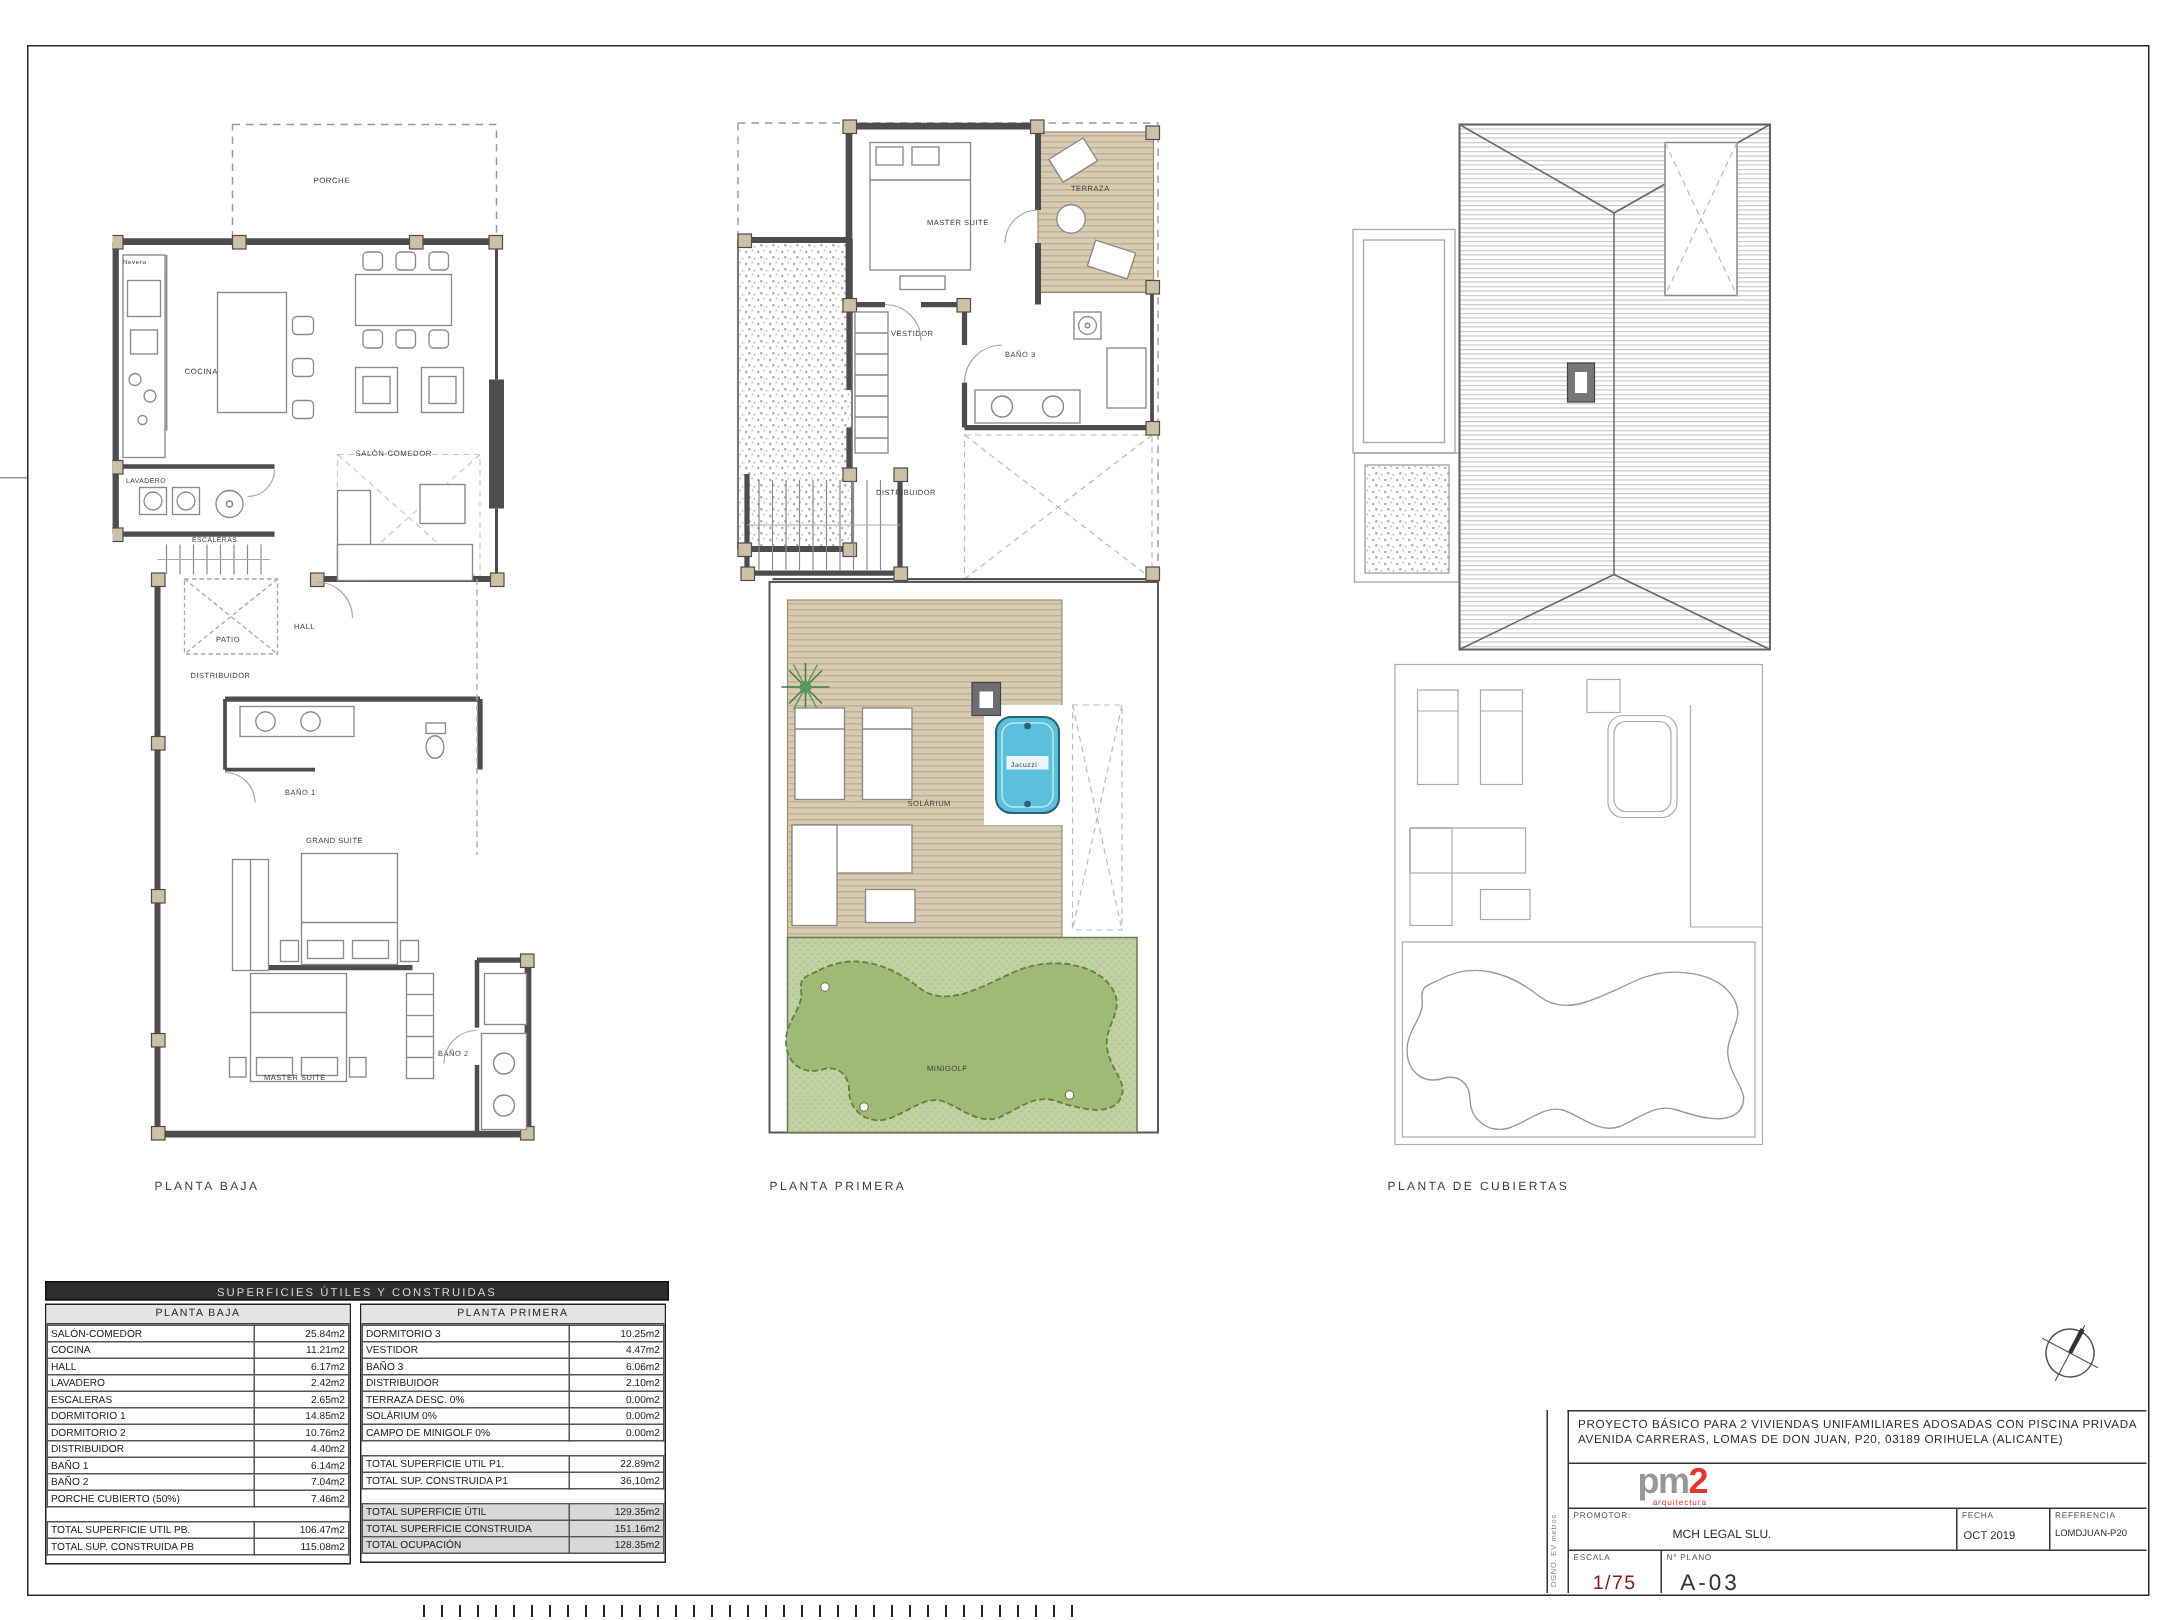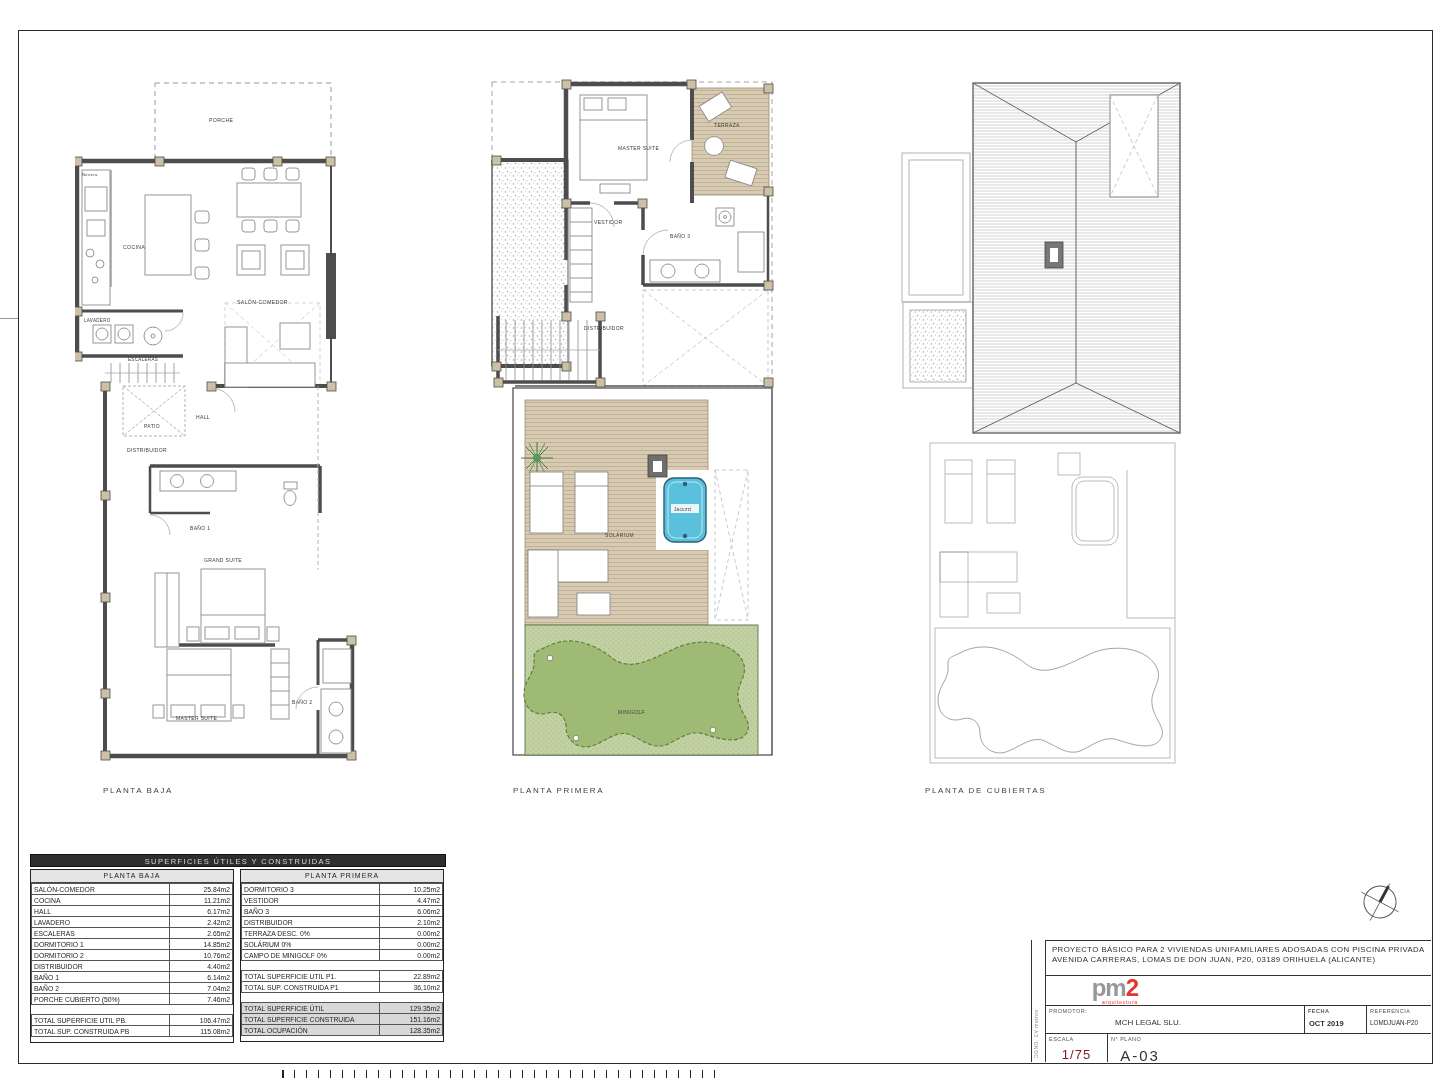--- a/index.html
+++ b/index.html
@@ -646,21 +646,21 @@
     <div class="logo">
       <div class="logo-main"><span class="logo-gray">pm</span><span class="logo-red">2</span></div>
       <div class="logo-tag">arquitectura</div>
     </div>
   </div>
   <div class="tb-row" style="height:28px">
     <div class="tb-cell" style="flex:1;border-right:1px solid #333;">
       <span class="tb-lbl">PROMOTOR:</span>
       <div style="position:absolute;left:58px;top:12px;margin-left:11px;">MCH LEGAL SLU.</div>
     </div>
-    <div class="tb-cell" style="width:62px;border-right:1px solid #333;font-weight:bold;">
+    <div class="tb-cell" style="width:62px;border-right:1px solid #333;">
       <span class="tb-lbl">FECHA</span>
       <div class="cell-val" style="font-size:7.5px;text-align:left;padding-left:4px;">OCT 2019</div>
     </div>
     <div class="tb-cell" style="width:64px;">
       <span class="tb-lbl">REFERENCIA</span>
       <div class="cell-val" style="font-size:6.3px;text-align:left;padding-left:3px;">LOMDJUAN-P20</div>
     </div>
   </div>
   <div class="tb-row" style="height:28px;border-bottom:none;">
     <div class="tb-cell" style="width:62px;border-right:1px solid #333;">

